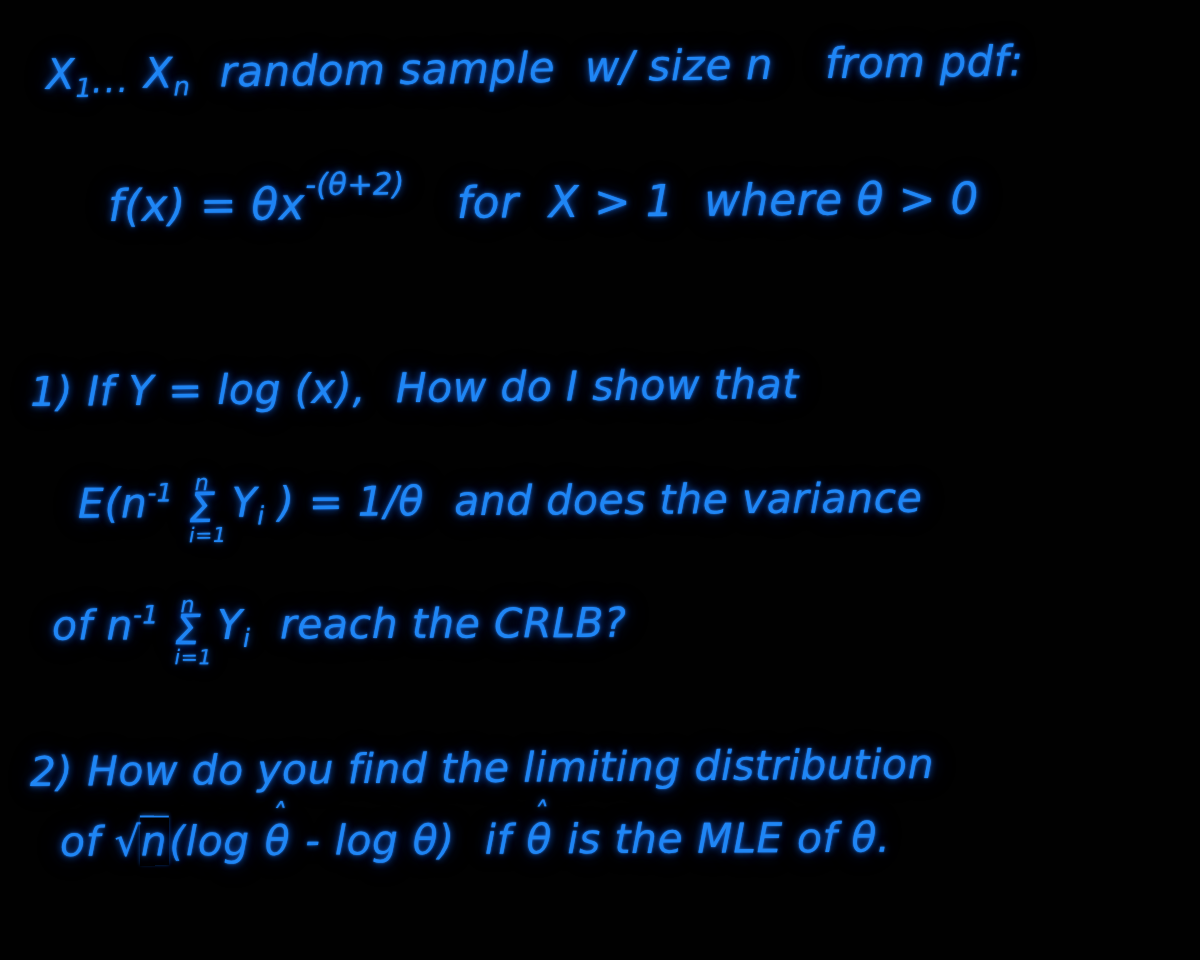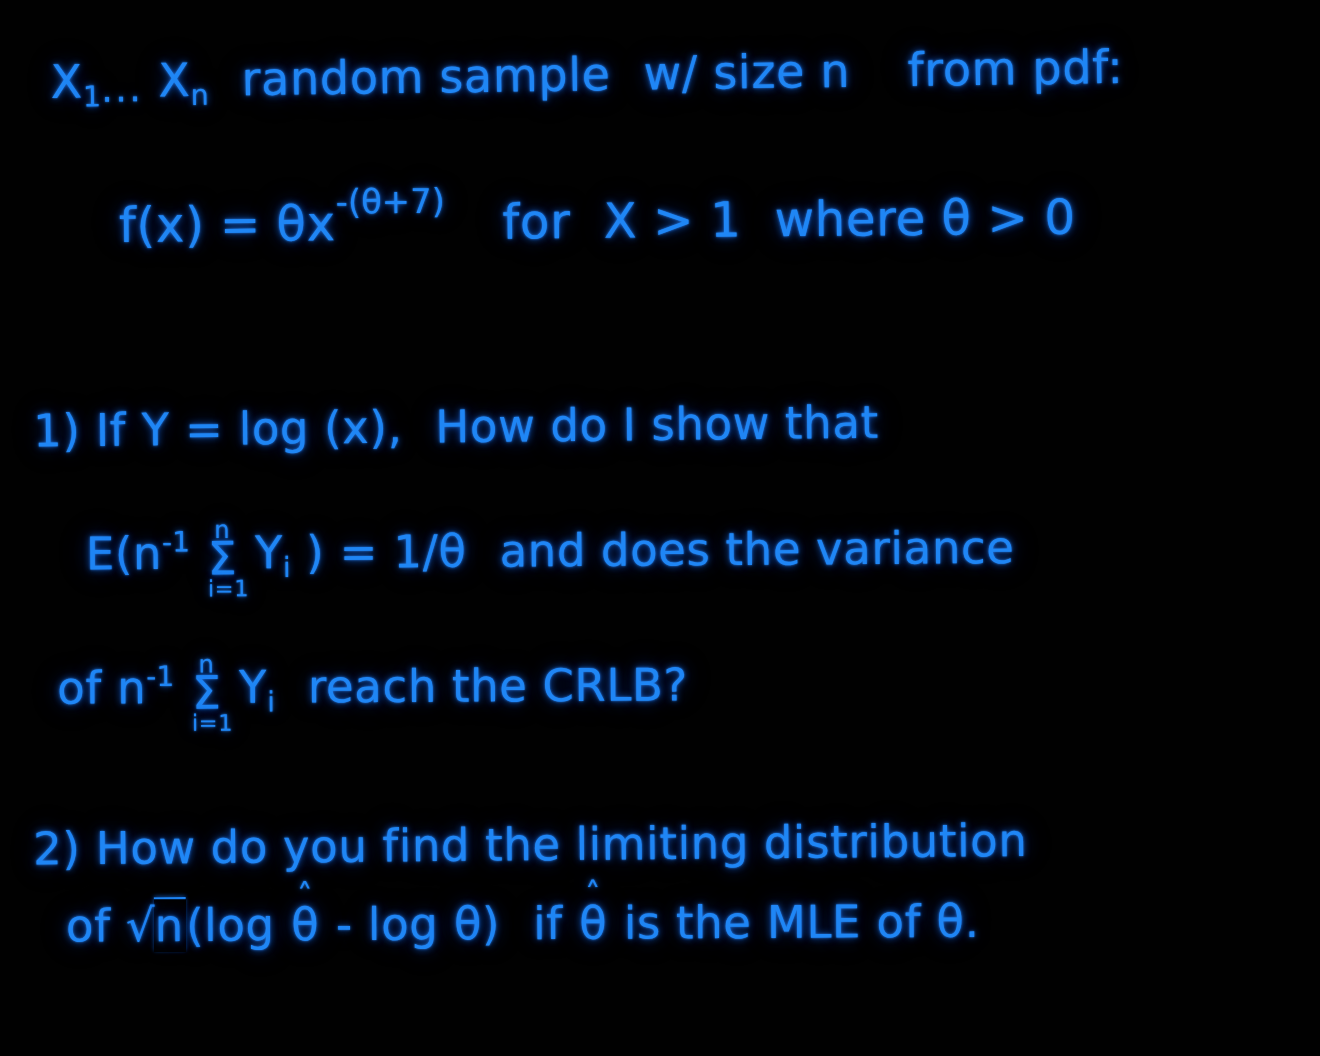--- a/index.html
+++ b/index.html
@@ -7,20 +7,21 @@
     padding: 0;
     background: #000000;
   }
   #canvas {
     position: relative;
     width: 1200px;
     height: 960px;
     background: #010101;
     overflow: hidden;
     font-family: "DejaVu Sans", sans-serif;
+    font-style: italic;
   }
 
   
   .ink {
     position: absolute;
     color: #1f86f5;
     white-space: nowrap;
     font-family: "DejaVu Sans", sans-serif;
     font-weight: 400;
     letter-spacing: 0.5px;
@@ -118,21 +119,21 @@
 </head>
 <body>
 
 <div id="canvas">
 
   <div class="ink hw l1" style="left:46px; top:50px; transform: rotate(-0.8deg);">
     <span>X</span><span class="sub">1</span><span class="dots">...</span><span class="sp-sm"></span><span>X</span><span class="sub">n</span><span class="sp-md"></span><span>random sample</span><span class="sp-md"></span><span>w/ size</span><span class="sp-sm"></span><span>n</span><span class="sp-lg"></span><span>from pdf:</span>
   </div>
 
   <div class="ink hw l2" style="left:108px; top:168px; transform: rotate(-0.5deg);">
-    <span>f(x)</span><span class="sp-sm"></span><span>=</span><span class="sp-sm"></span><span>θ</span><span>x</span><span class="sup-big">-(θ+7)</span><span class="sp-lg"></span><span>for</span><span class="sp-md"></span><span>X &gt; 1</span><span class="sp-md"></span><span>where</span><span class="sp-sm"></span><span>θ &gt; 0</span>
+    <span>f(x)</span><span class="sp-sm"></span><span>=</span><span class="sp-sm"></span><span>θ</span><span>x</span><span class="sup-big">-(θ+2)</span><span class="sp-lg"></span><span>for</span><span class="sp-md"></span><span>X &gt; 1</span><span class="sp-md"></span><span>where</span><span class="sp-sm"></span><span>θ &gt; 0</span>
   </div>
 
   <div class="ink hw q" style="left:30px; top:368px; transform: rotate(-0.6deg);">
     <span>1)</span><span class="sp-sm"></span><span>If</span><span class="sp-sm"></span><span>Y</span><span class="sp-sm"></span><span>=</span><span class="sp-sm"></span><span>log (x)</span><span>,</span><span class="sp-md"></span><span>How do I show that</span>
   </div>
 
   <div class="ink hw q" style="left:78px; top:478px; transform: rotate(-0.4deg);">
     <span>E</span><span>(</span><span>n</span><span class="sup">-1</span><span class="sp-sm"></span><span class="sum"><span class="above">n</span><span class="big">Σ</span><span class="below">i=1</span></span><span class="sp-sm"></span><span>Y</span><span class="sub">i</span><span class="sp-sm"></span><span>)</span><span class="sp-sm"></span><span>=</span><span class="sp-sm"></span><span>1/θ</span><span class="sp-md"></span><span>and does the variance</span>
   </div>
 

